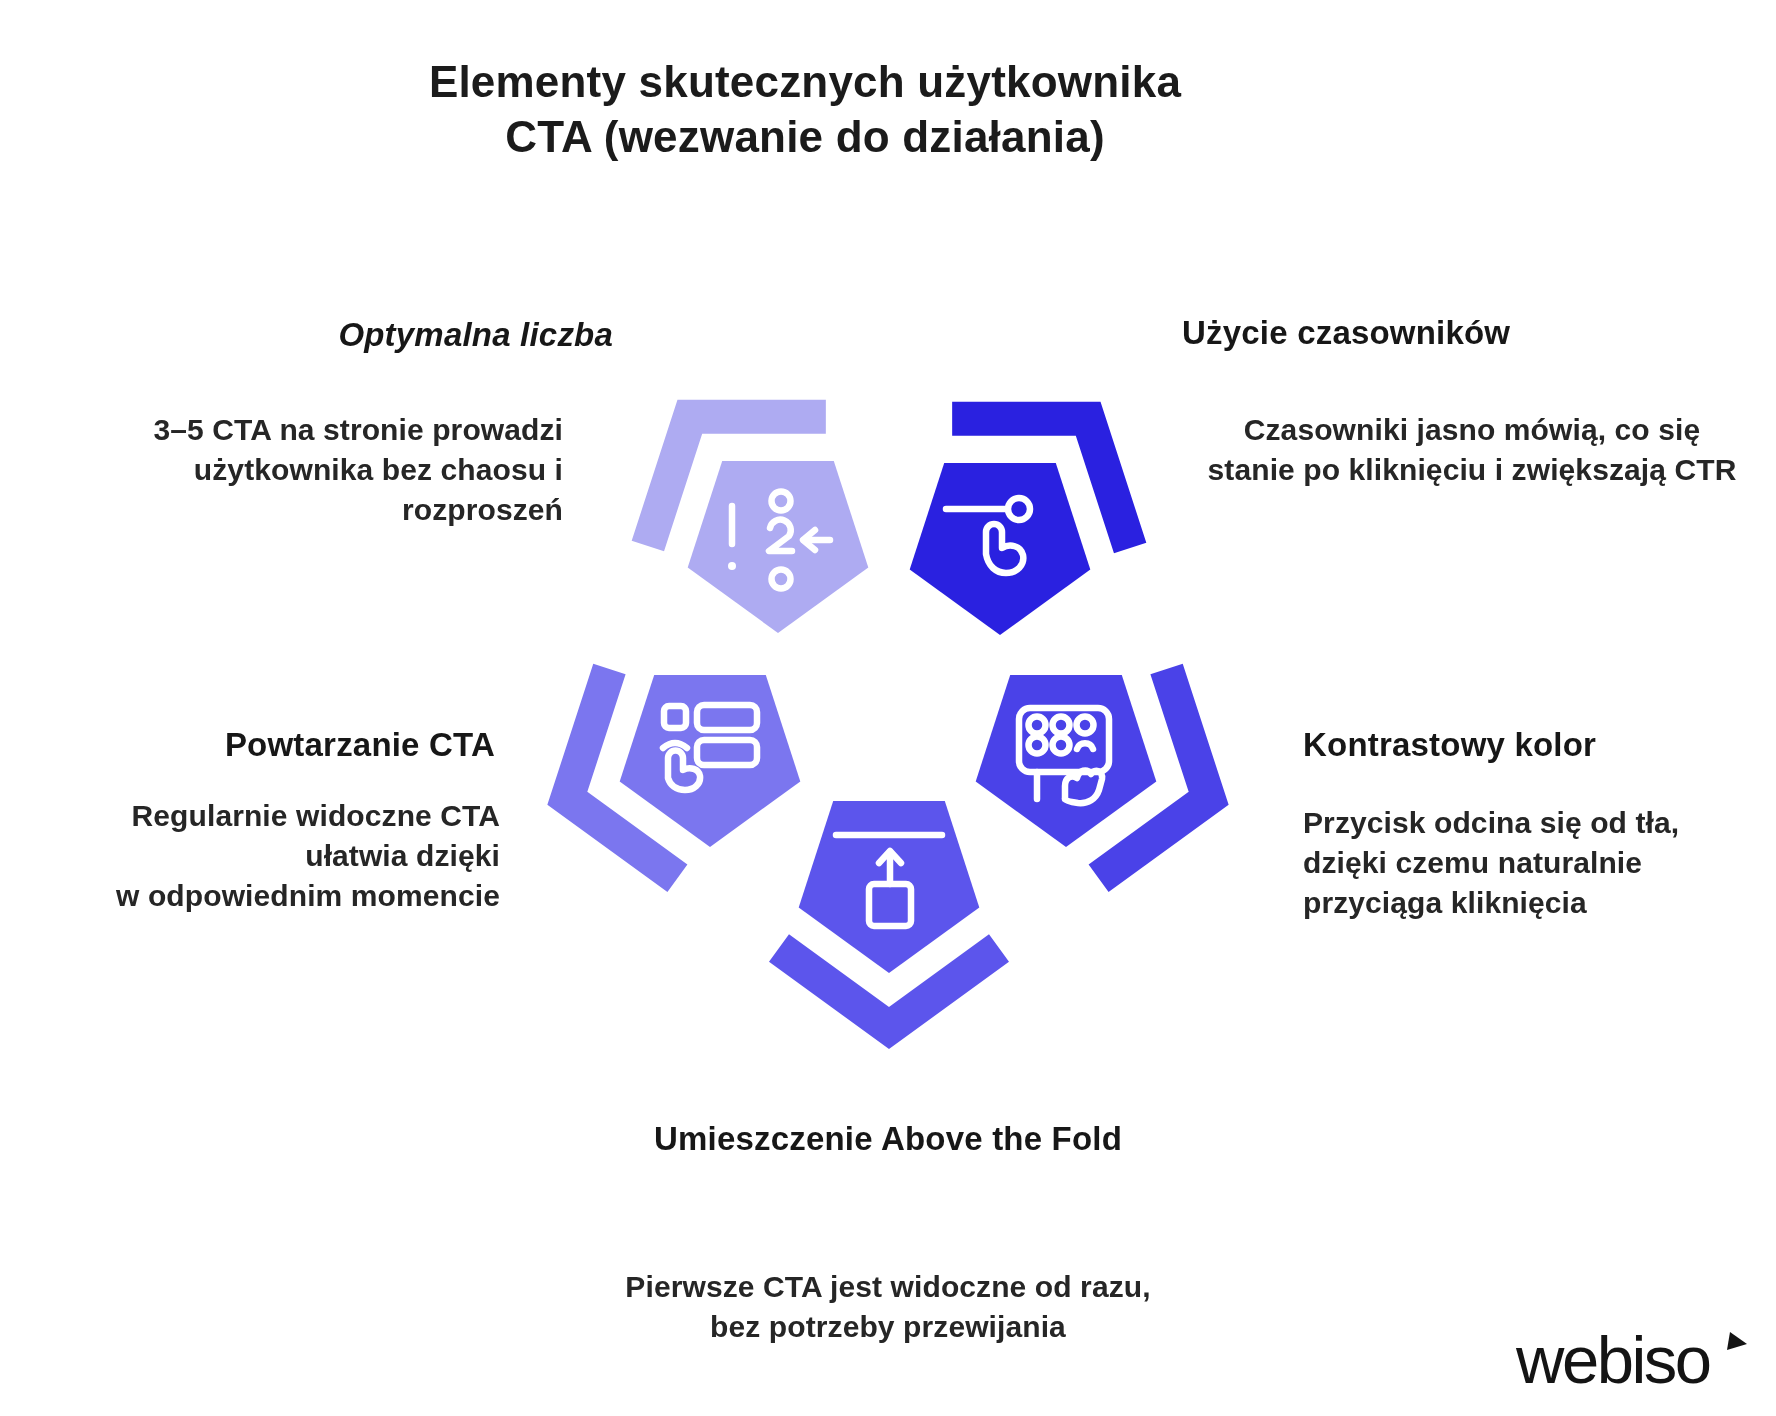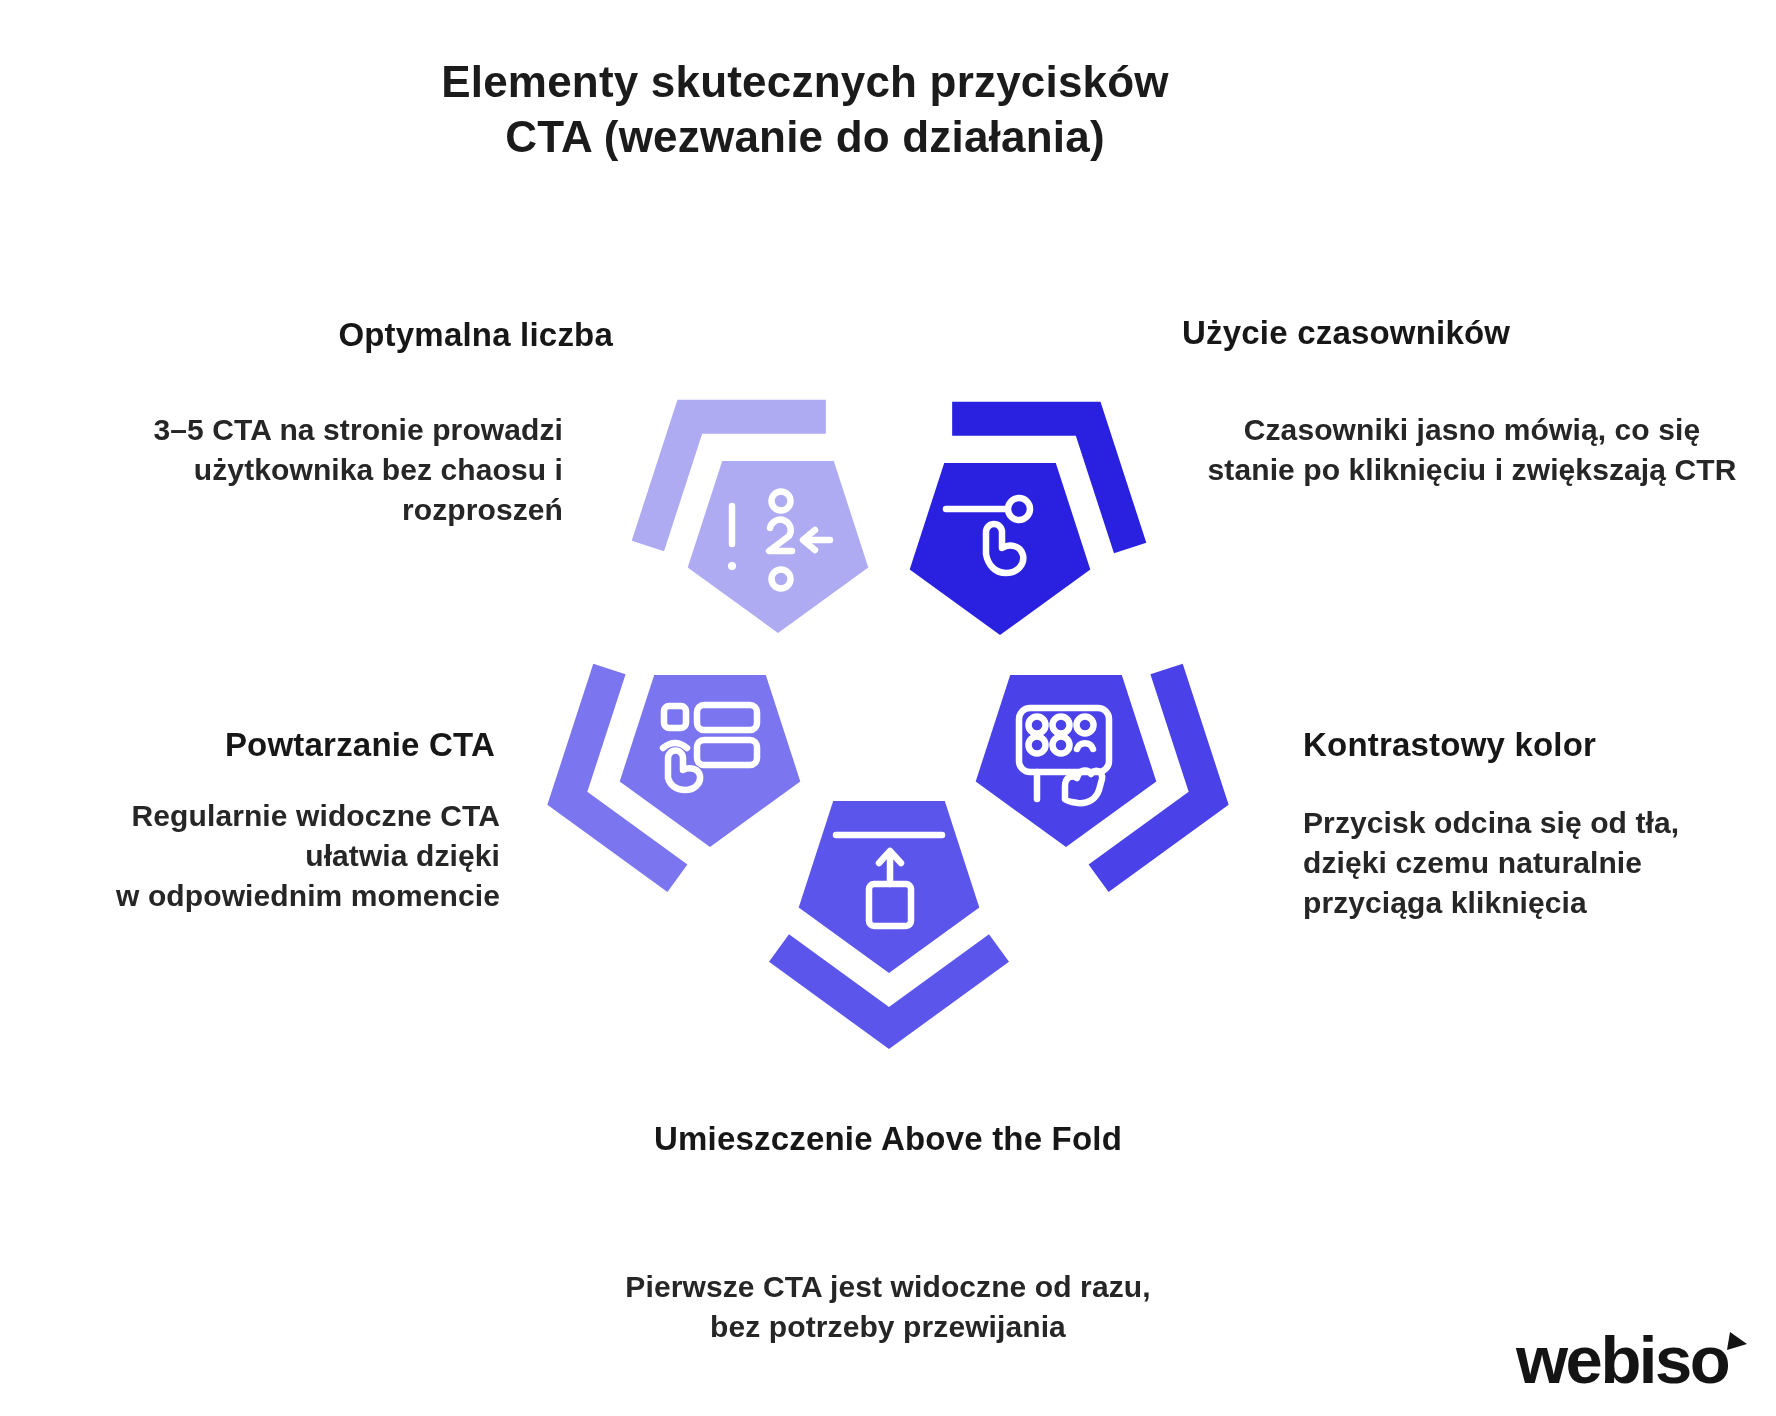--- a/index.html
+++ b/index.html
@@ -17,47 +17,47 @@
   .art{position:absolute;left:0;top:0;width:1776px;height:1416px;}
   .block{position:absolute;}
   .block h2{
     margin:0;font-size:33px;line-height:1;font-weight:700;color:#171717;letter-spacing:0.2px;
   }
   .block p{
     margin:0;font-size:30px;line-height:40px;font-weight:700;color:#262626;
     white-space:pre-line;letter-spacing:0.1px;
   }
   
-  .h-tl{left:113px;top:318px;width:500px;text-align:right;}
+  .h-tl{left:113px;top:318px;width:500px;text-align:right;font-style:italic;}
   .b-tl{left:63px;top:410px;width:500px;text-align:right;}
   
   .h-tr{left:1182px;top:316px;width:560px;text-align:left;}
   .b-tr{left:1182px;top:410px;width:580px;text-align:center;}
   
   .h-ml{left:45px;top:728px;width:450px;text-align:right;}
   .b-ml{left:40px;top:796px;width:460px;text-align:right;line-height:37px;}
   
   .h-mr{left:1303px;top:728px;width:460px;text-align:left;}
   .b-mr{left:1303px;top:803px;width:470px;text-align:left;line-height:39px;}
   
   .h-bc{left:388px;top:1122px;width:1000px;text-align:center;}
   .b-bc{left:388px;top:1267px;width:1000px;text-align:center;line-height:43px;}
   
   .logo{
-    position:absolute;left:1516px;top:1326px;font-size:67px;font-weight:700;
+    position:absolute;left:1516px;top:1326px;font-size:67px;font-weight:400;
     color:#141414;letter-spacing:-2.5px;line-height:1;
   }
   .logo-mark{position:absolute;left:1726px;top:1331px;}
 </style>
 </head>
 <body>
 
 <div class="canvas">
 
-  <h1 class="title"><span>Elementy skutecznych przycisków</span><br><span>CTA (wezwanie do działania)</span></h1>
+  <h1 class="title"><span>Elementy skutecznych użytkownika</span><br><span>CTA (wezwanie do działania)</span></h1>
 
   <svg class="art" viewBox="0 0 1776 1416" xmlns="http://www.w3.org/2000/svg">
 
     <path d="M -110 70 L 0 150 L 110 70" fill="none" stroke-width="34" transform="translate(778,538) rotate(144)" stroke="#aeabf2"></path>
     <path d="M -110 70 L 0 150 L 110 70" fill="none" stroke-width="34" transform="translate(1000,540) rotate(216)" stroke="#2a21e0"></path>
     <path d="M -110 70 L 0 150 L 110 70" fill="none" stroke-width="34" transform="translate(710,752) rotate(72)" stroke="#7b76ef"></path>
     <path d="M -110 70 L 0 150 L 110 70" fill="none" stroke-width="34" transform="translate(1066,752) rotate(288)" stroke="#4a42e8"></path>
     <path d="M -110 70 L 0 150 L 110 70" fill="none" stroke-width="34" transform="translate(889,878) rotate(0)" stroke="#5c55ec"></path>
 
     <polygon points="778,633 687.7,567.4 722.2,461.1 833.8,461.1 868.3,567.4" fill="#aeabf2"></polygon>

